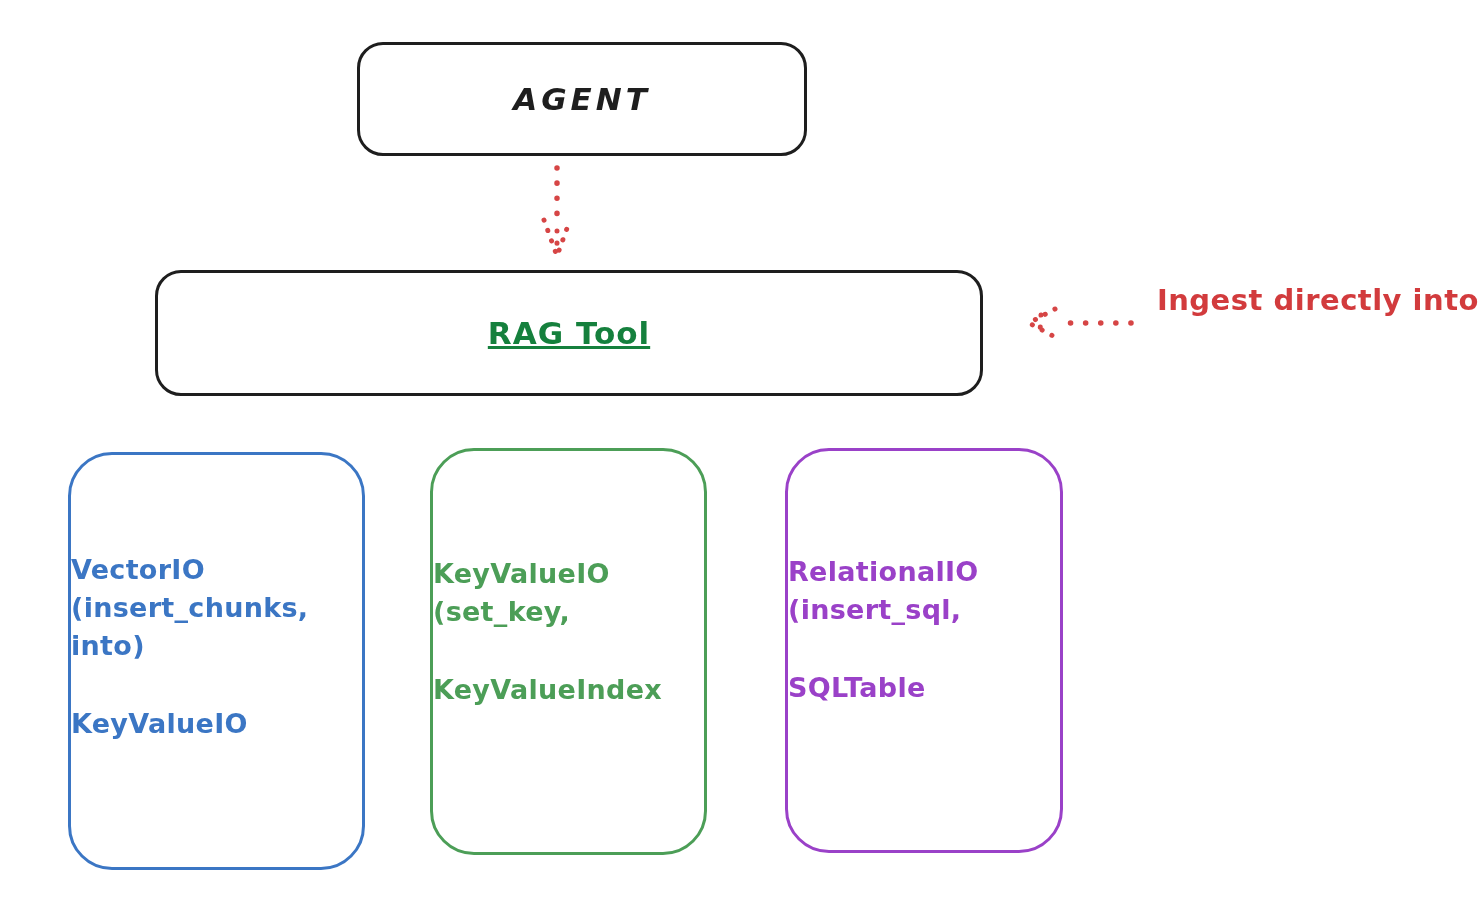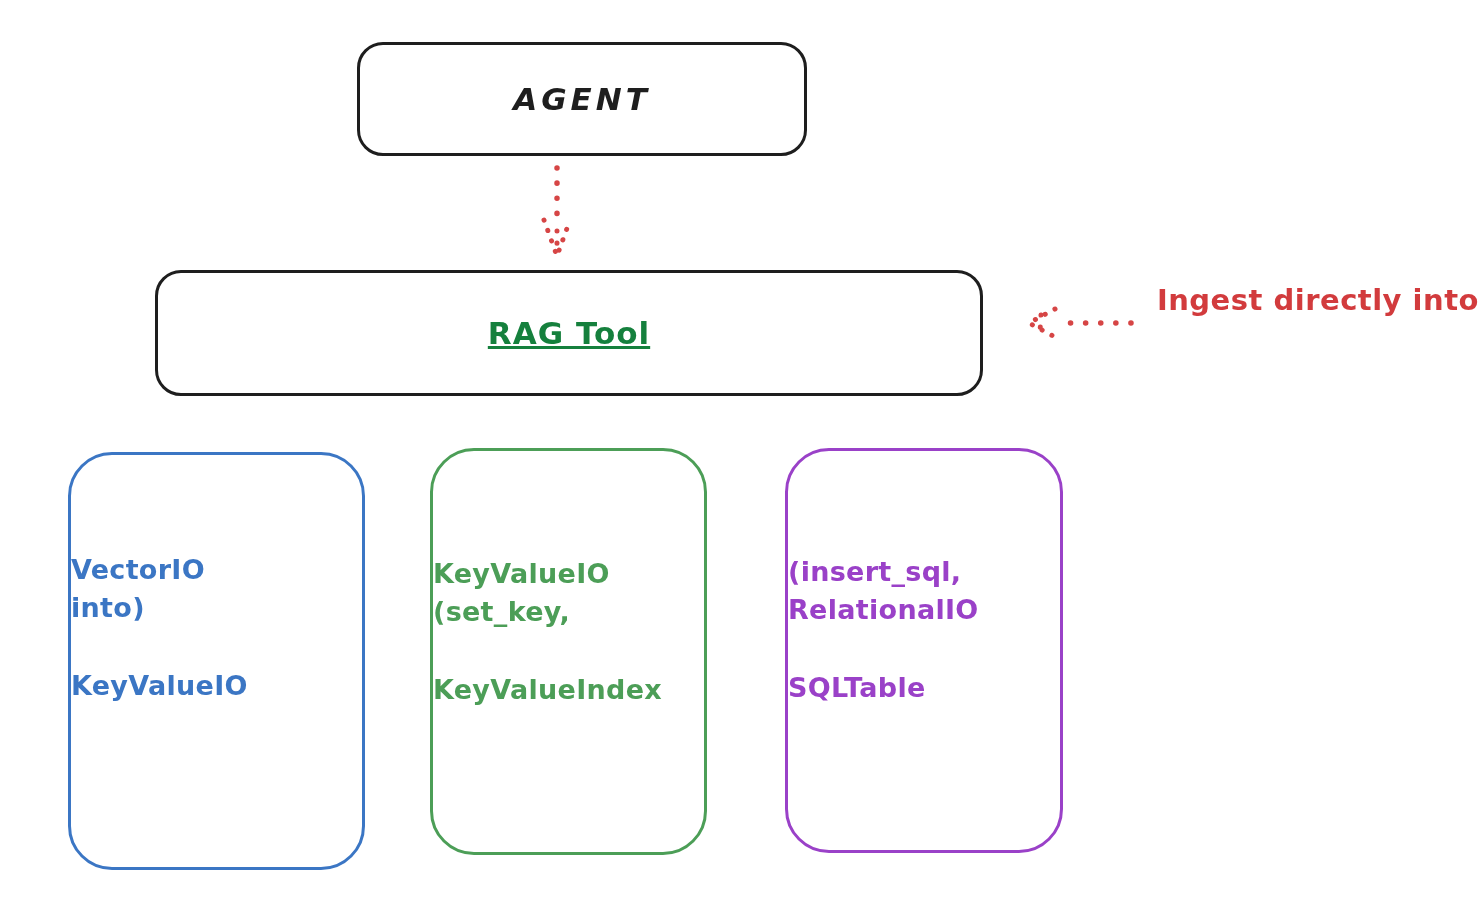--- a/index.html
+++ b/index.html
@@ -114,32 +114,33 @@
       <path class="dots-inner" d="M1041 315 L1040 331"></path>
     </g>
   </svg>
 
   <div class="annotation" style="color: rgb(210, 59, 61);">
     <div>Ingest directly into</div>
   </div>
 
   <div class="box col-box col-1" style="border-color: rgb(59, 118, 196); color: rgb(59, 118, 196);">
     <div>VectorIO</div>
+    <div>(insert_chunks,</div>
     <div>into)</div>
     <div class="spacer"></div>
     <div>KeyValueIO</div>
   </div>
 
   <div class="box col-box col-2" style="border-color: rgb(76, 158, 87); color: rgb(76, 158, 87);">
     <div>KeyValueIO</div>
     <div>(set_key,</div>
     <div class="spacer"></div>
     <div>KeyValueIndex</div>
   </div>
 
   <div class="box col-box col-3" style="border-color: rgb(154, 65, 200); color: rgb(154, 65, 200);">
+    <div>RelationalIO</div>
     <div>(insert_sql,</div>
-    <div>RelationalIO</div>
     <div class="spacer"></div>
     <div>SQLTable</div>
   </div>
 
 </div>
 
 </body></html>

